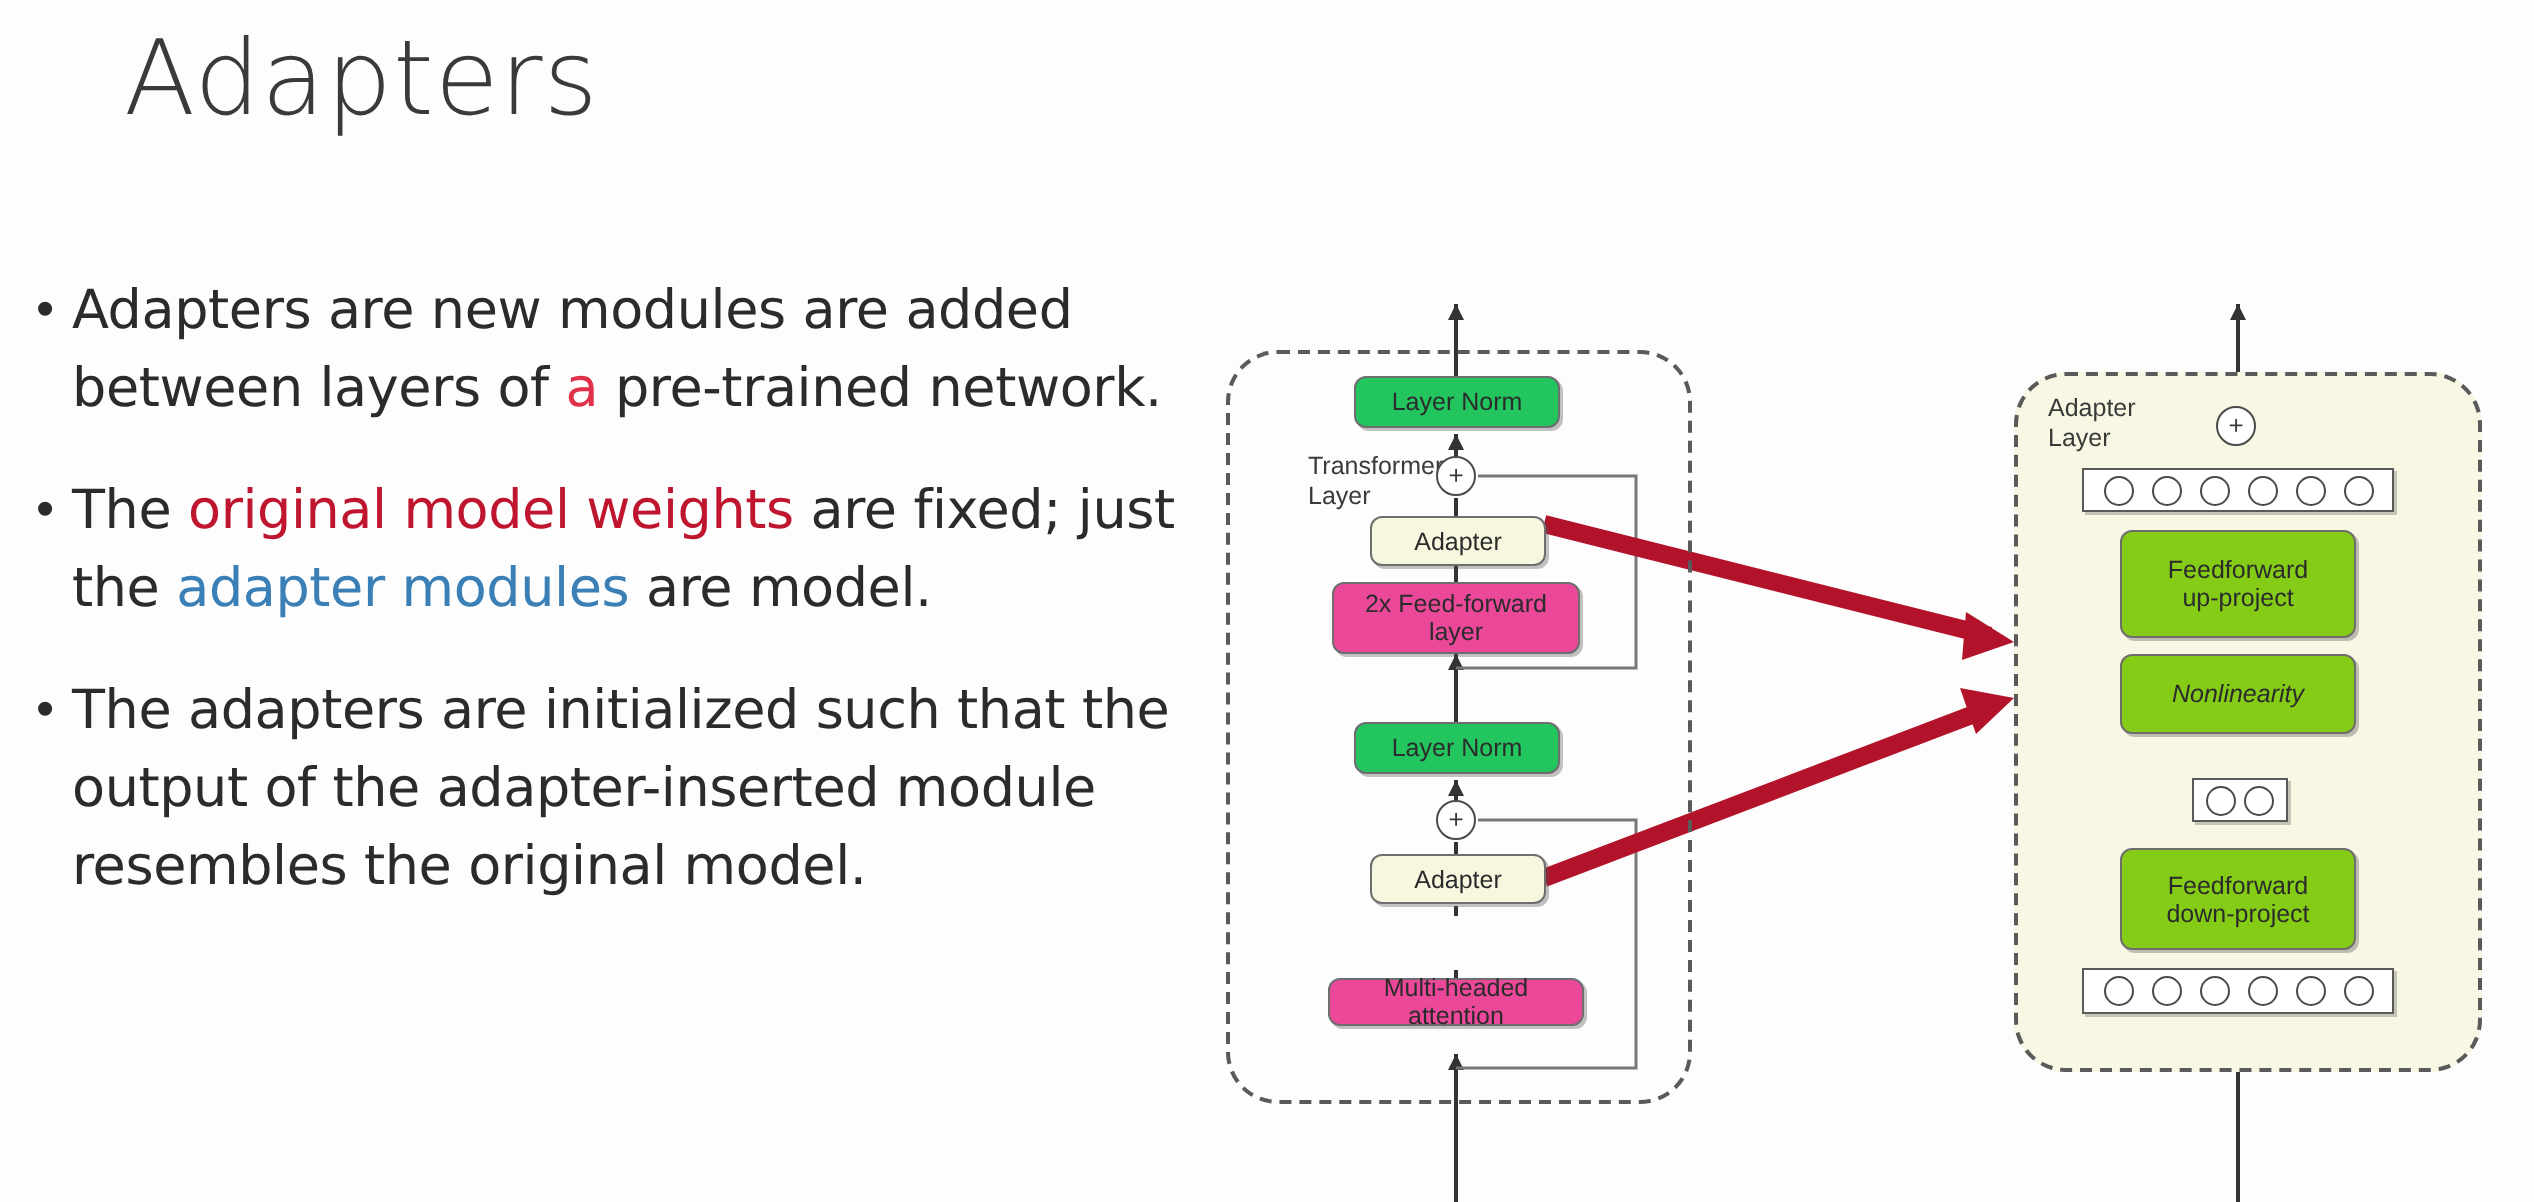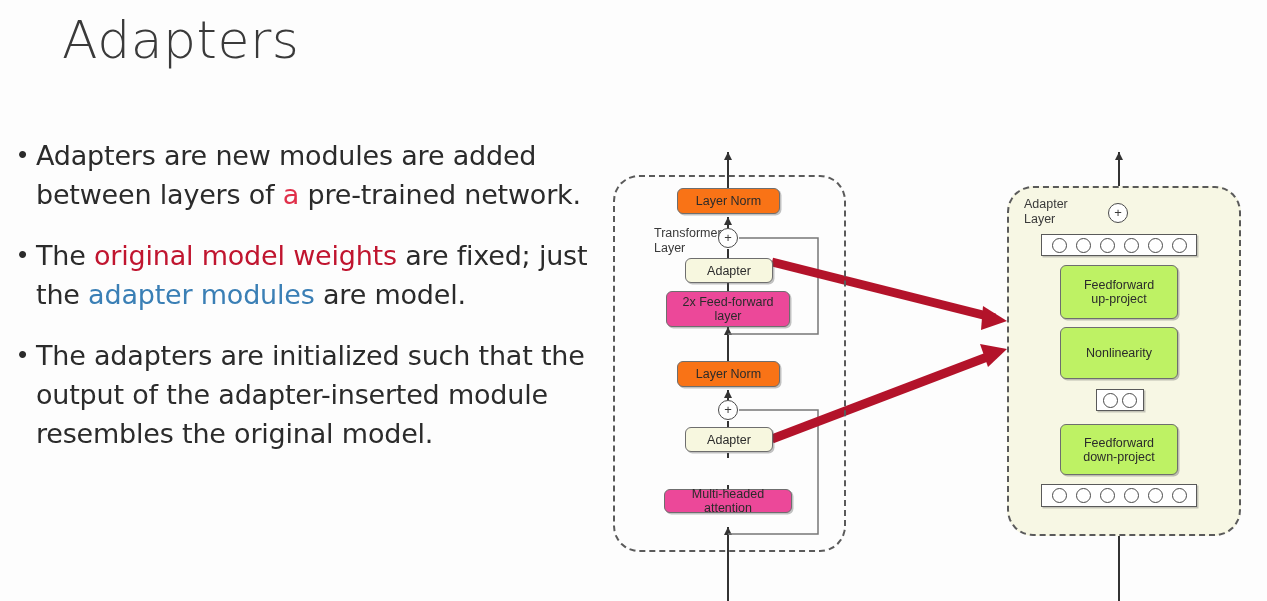--- a/index.html
+++ b/index.html
@@ -104,36 +104,36 @@
     justify-content: center;
     text-align: center;
     font-size: 12.5px;
     line-height: 14px;
     color: #2b2b2b;
     font-family: "Liberation Sans", sans-serif;
     white-space: pre-line;
     box-shadow: 1.5px 1.5px 0 rgba(80,80,80,0.35);
   }
   .node.gray   { background: #ec4899; }
-  .node.green  { background: #f97316; }
+  .node.green  { background: #22c55e; }
   .node.yellow { background: #f7f7df; }
-  .node.green2 { background: #bef264; }
+  .node.green2 { background: #84cc16; }
 
   
   #t-layernorm-top   { left: 677px; top: 188px; width: 103px; height: 26px; }
   #t-adapter-top     { left: 685px; top: 258px; width: 88px;  height: 25px; }
   #t-ff2x            { left: 666px; top: 291px; width: 124px; height: 36px; }
   #t-layernorm-bot   { left: 677px; top: 361px; width: 103px; height: 26px; }
   #t-adapter-bot     { left: 685px; top: 427px; width: 88px;  height: 25px; }
   #t-ff              { left: 664px; top: 458px; width: 128px; height: 26px; }
   #t-mha             { left: 664px; top: 489px; width: 128px; height: 24px; }
 
   
   #a-ff-up    { left: 1060px; top: 265px; width: 118px; height: 54px; }
-  #a-nonlin   { left: 1060px; top: 327px; width: 118px; height: 52px; }
+  #a-nonlin   { left: 1060px; top: 327px; width: 118px; height: 40px; font-style: italic; }
   #a-ff-down  { left: 1060px; top: 424px; width: 118px; height: 51px; }
 
   
   .neuron-row {
     position: absolute;
     box-sizing: border-box;
     border: 1.6px solid #5a5a5a;
     background: #ffffff;
     display: flex;
     align-items: center;

